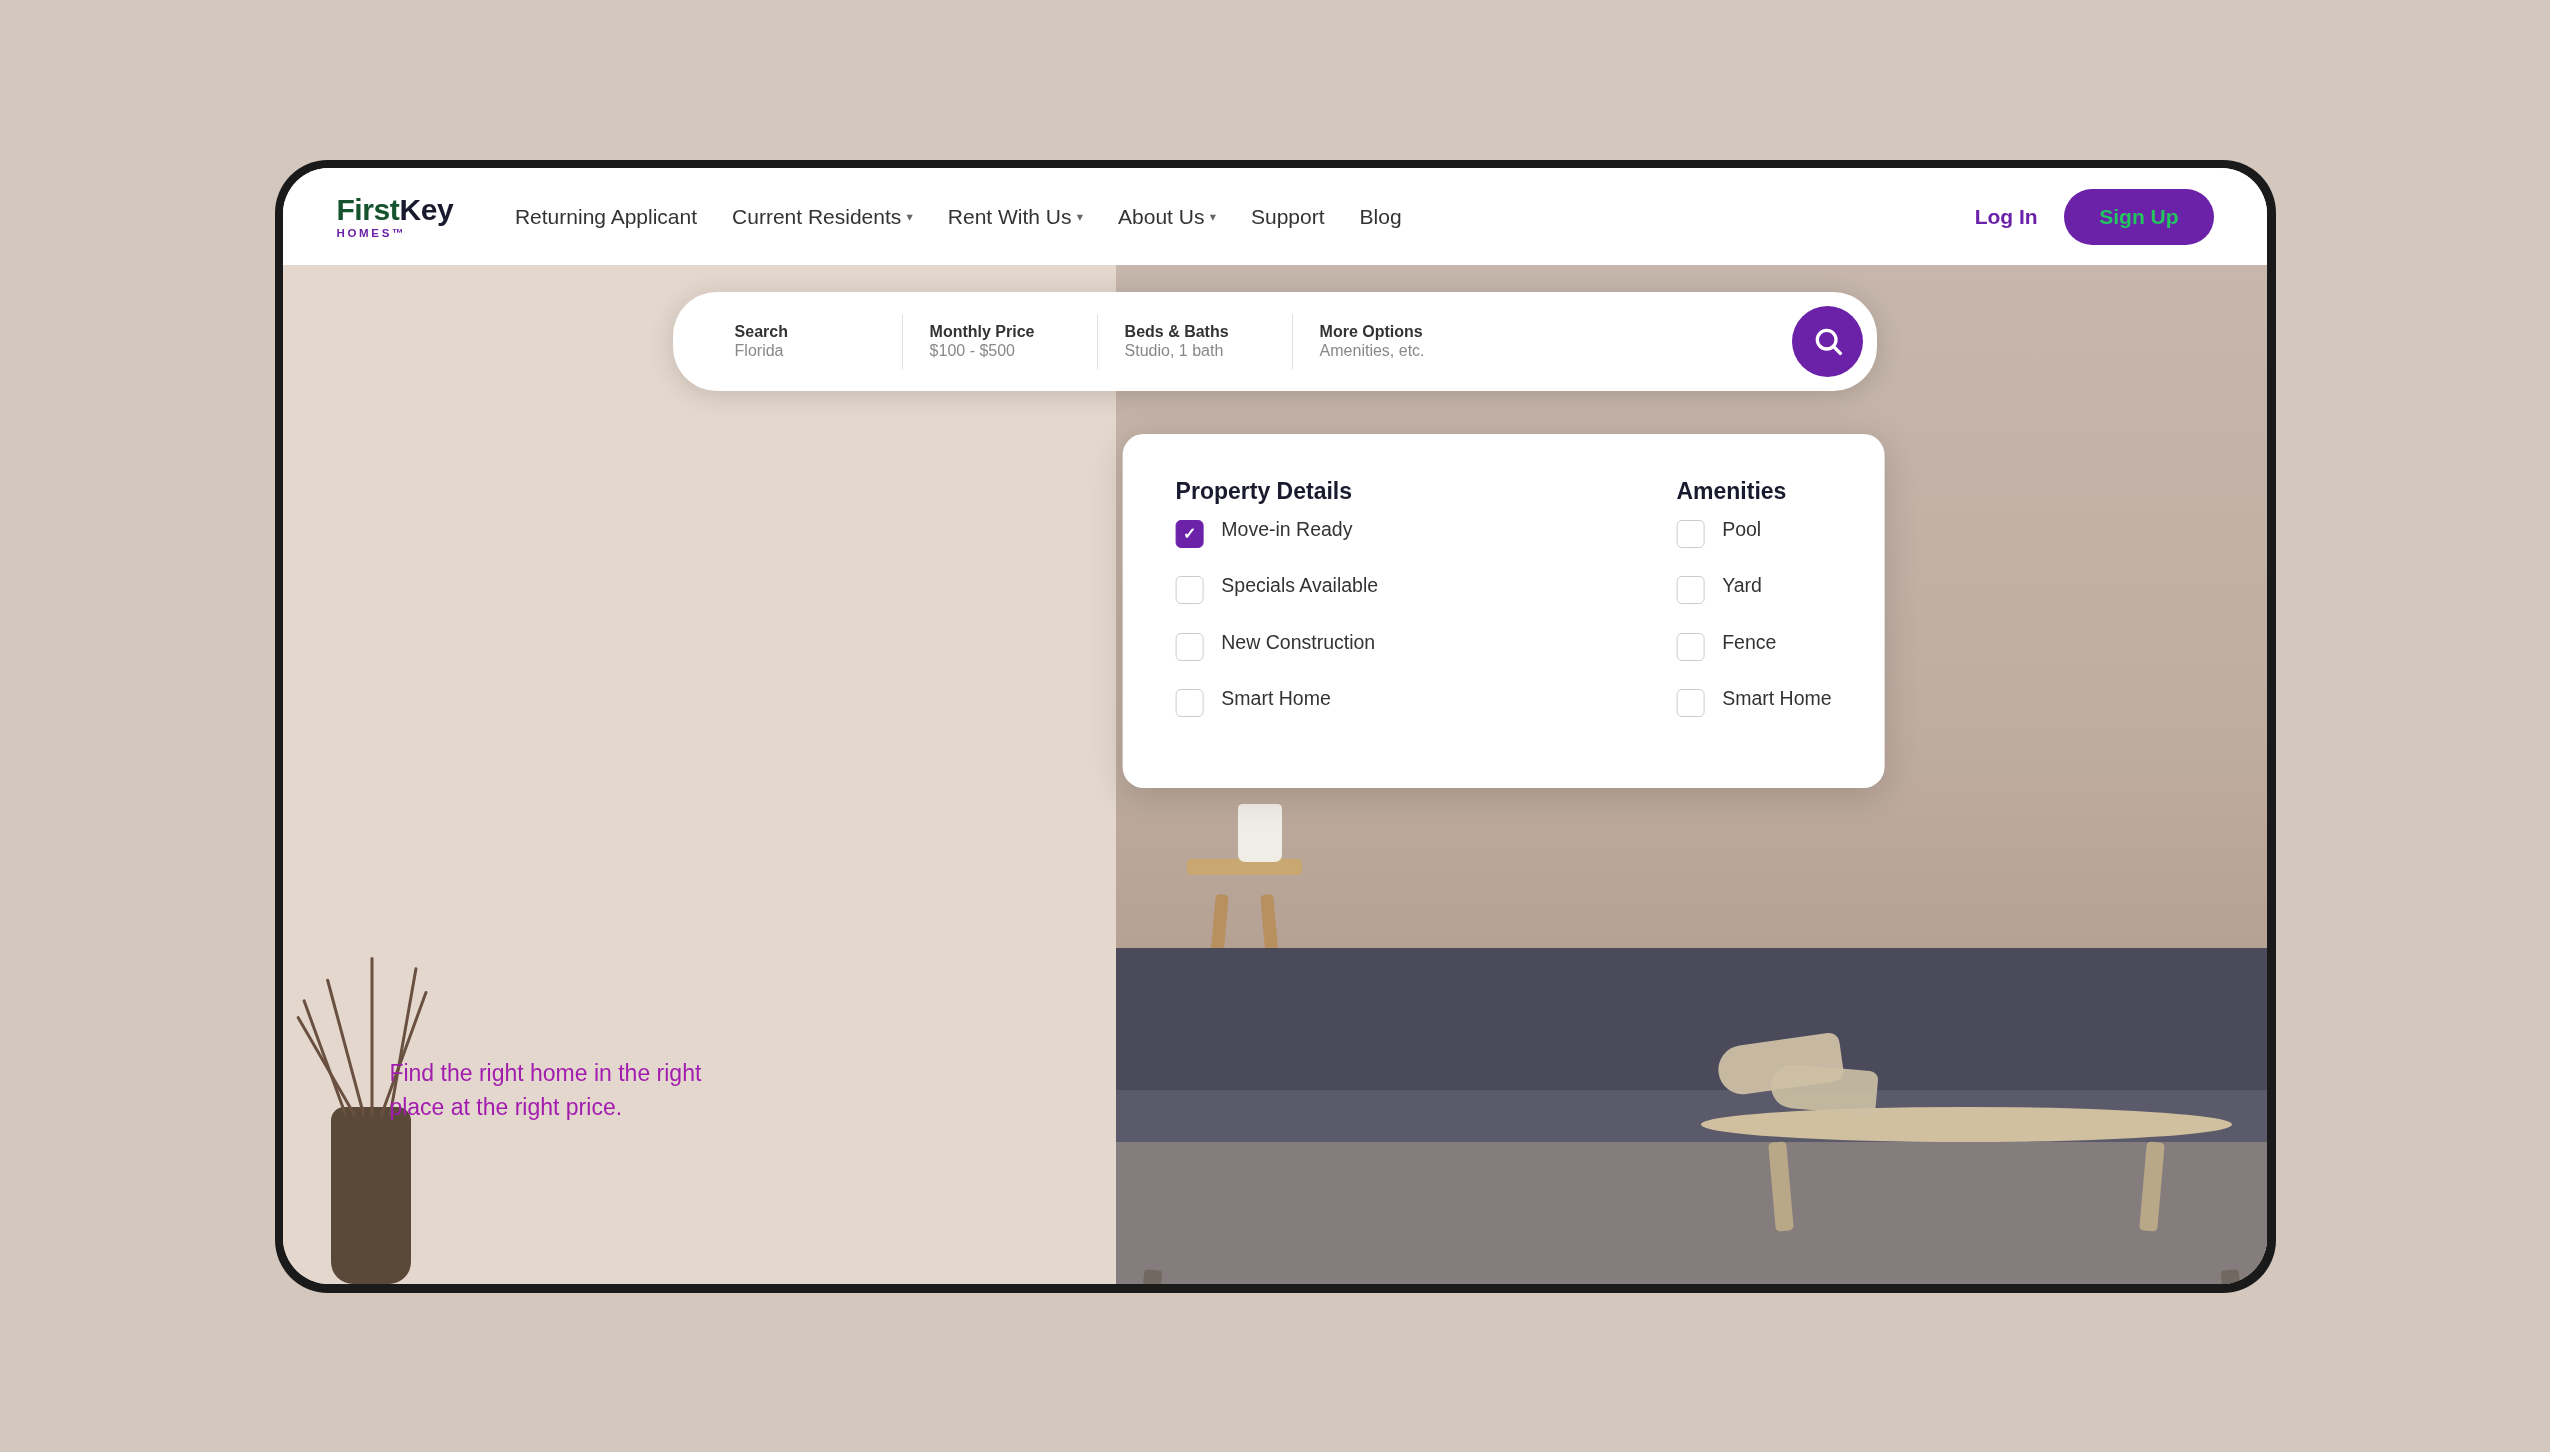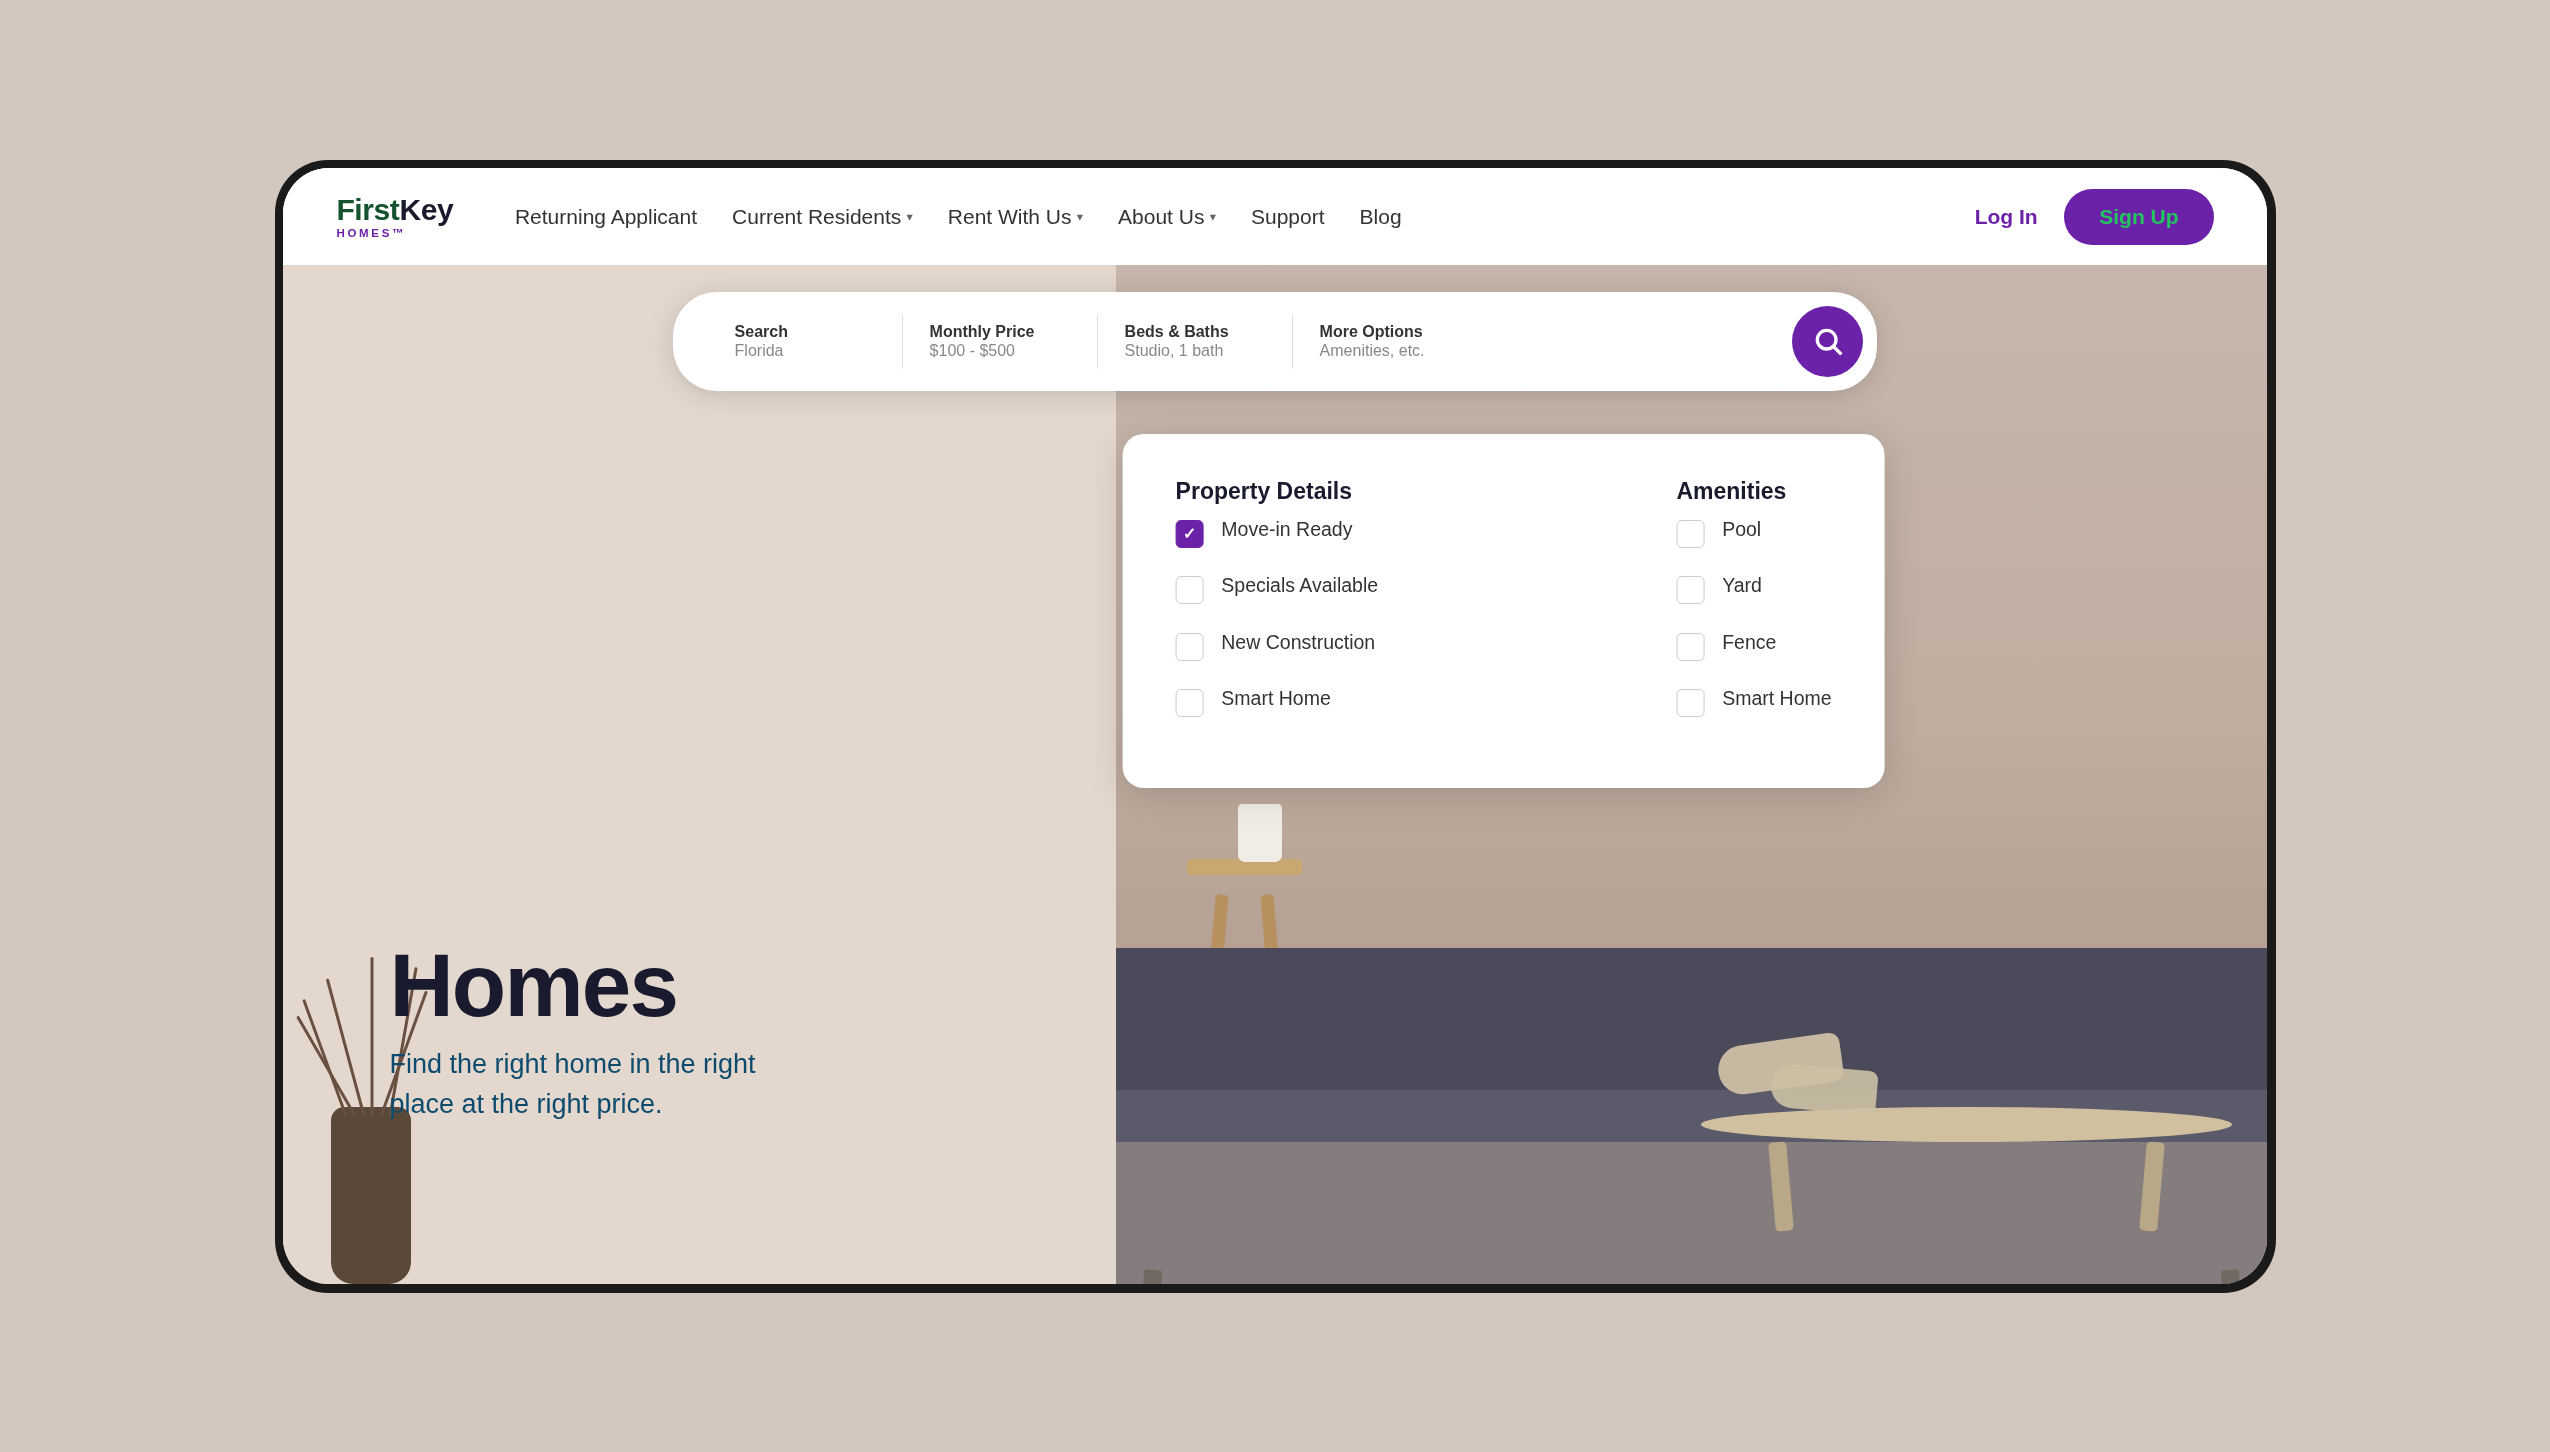--- a/index.html
+++ b/index.html
@@ -305,22 +305,22 @@
 
     .hero-title {
       font-size: 89px;
       font-weight: 900;
       color: #1a1a2e;
       line-height: 1.05;
       letter-spacing: -1.8px;
     }
 
     .hero-subtitle {
-      font-size: 27px;
-      color: #0c4a6e;
+      font-size: 23px;
+      color: #a21caf;
       margin-top: 11px;
       max-width: 372px;
       line-height: 1.5;
     }
   </style>
 </head>
 <body>
 
 <div class="outer-frame">
   <div class="inner-frame">
@@ -498,21 +498,20 @@
                   <div class="checkbox"></div>
                   <span class="checkbox-label">Smart Home</span>
                 </div>
               </div>
             </div>
           </div>
         </div>
 
         <div class="hero-text">
           <div class="hero-title">
-            <div>Homes</div>
           </div>
           <div class="hero-subtitle">Find the right home in the right place at the right price.</div>
         </div>
 
       </div>
     </div>
 
   </div>
 </div>
 

